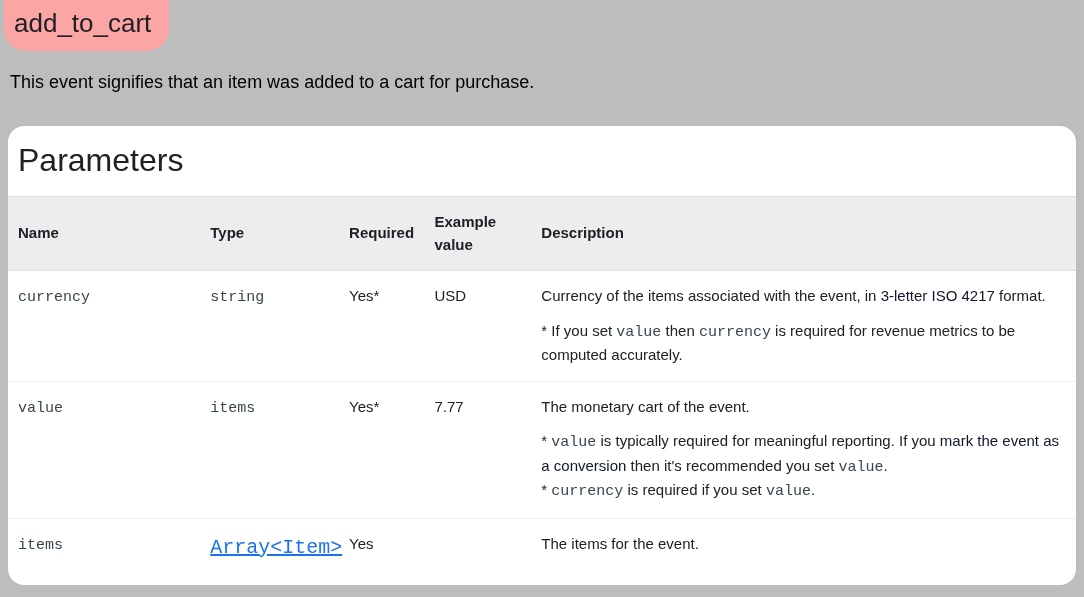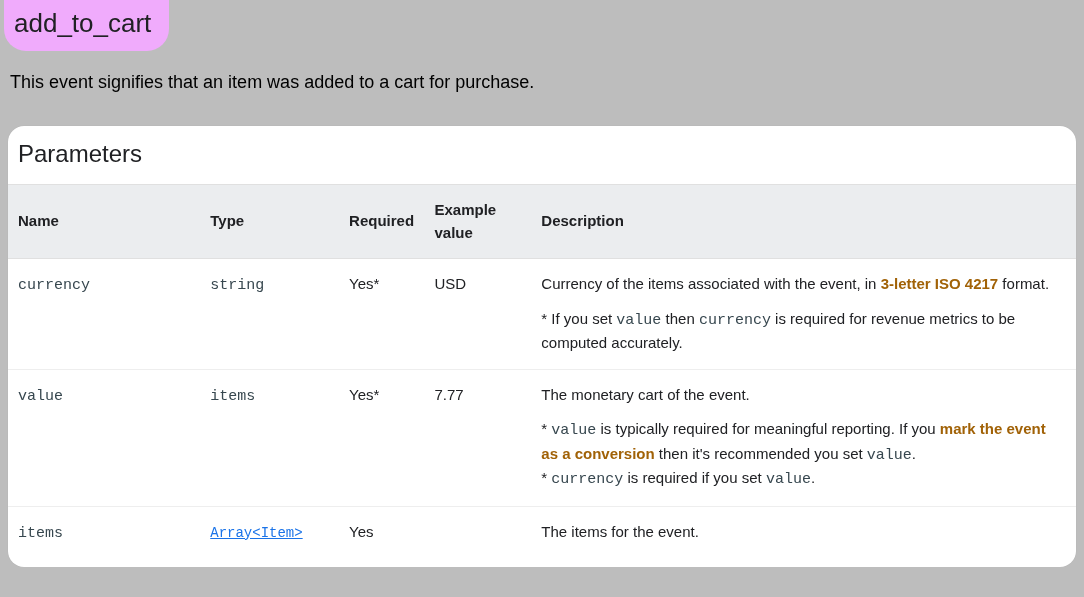--- a/index.html
+++ b/index.html
@@ -5,21 +5,21 @@
     * { box-sizing: border-box; margin: 0; padding: 0; }
     body {
       font-family: Arial, Helvetica, sans-serif;
       background: #bdbdbd;
       color: #202124;
       font-size: 16px;
       line-height: 1.5;
     }
     .page-title-chip {
       display: inline-block;
-      background: #f0abfc;
+      background: #fca5a5;
       border-radius: 0 0 22px 22px;
       padding: 4px 18px 8px 10px;
       margin-left: 4px;
       font-size: 26px;
       font-weight: 400;
       color: #202124;
     }
     .page-description {
       margin: 18px 0 0 10px;
       font-size: 18px;
@@ -27,21 +27,21 @@
     }
     .params-card {
       background: #fff;
       border-radius: 16px;
       margin: 30px 8px 0 8px;
       padding: 0 0 8px 0;
       box-shadow: 0 0 1px rgba(0,0,0,.12);
       overflow: hidden;
     }
     .params-title {
-      font-size: 24px;
+      font-size: 32px;
       font-weight: 400;
       padding: 10px 0 12px 10px;
       color: #202124;
     }
     table.params {
       width: 100%;
       border-collapse: collapse;
       table-layout: fixed;
       padding-left: 29px;
     }
@@ -67,24 +67,24 @@
     col.c-req   { width: 8%; }
     col.c-ex    { width: 10%; }
     col.c-desc  { width: 51%; }
     .mono {
       font-family: "Courier New", Courier, monospace;
       font-size: 15px;
       color: #37474f;
     }
     .type-link {
       font-family: "Courier New", Courier, monospace;
-      font-size: 14px;
+      font-size: 20px;
       color: #1a73e8;
     }
-    a.link { color: #a16207; text-decoration: none; font-weight: bold; }
+    a.link { color: #0f172a; text-decoration: none; }
     .desc p + p { margin-top: 12px; }
   </style>
 </head>
 <body>
 
 
 
 <div class="page-title-chip">add_to_cart</div>
 
 <p class="page-description">This event signifies that an item was added to a cart for purchase.</p>

